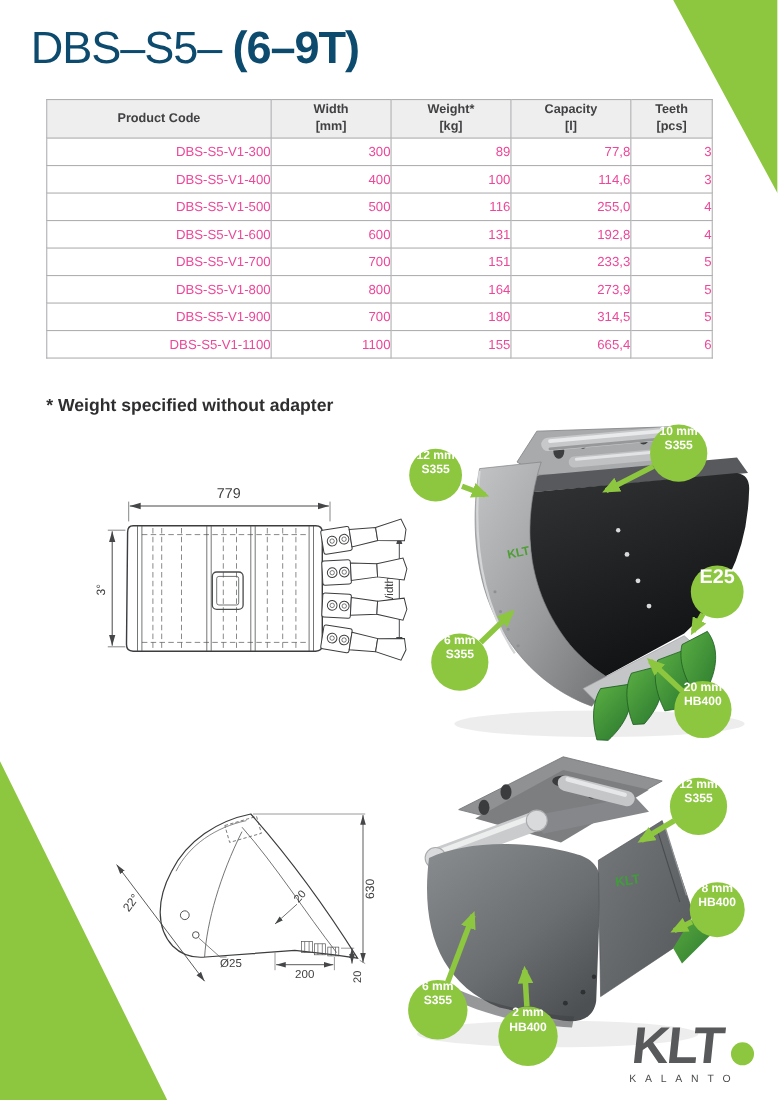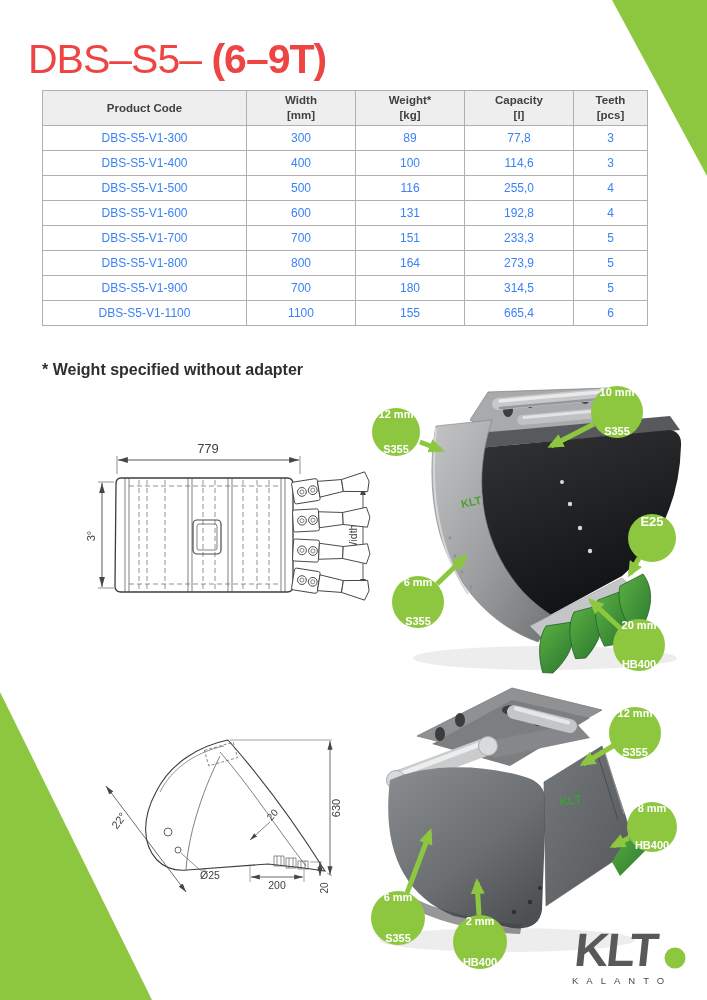--- a/index.html
+++ b/index.html
@@ -2,37 +2,37 @@
 <html><head>
 <meta charset="utf-8">
 <style>
   * { margin:0; padding:0; box-sizing:border-box; }
   html,body { background:#ffffff; }
   body { font-family:"Liberation Sans", sans-serif; color:#414042; }
   .page { position:relative; width:707px; height:1000px; background:#ffffff; overflow:hidden; }
   .abs { position:absolute; }
 
   
-  .title { left:28px; top:20px; font-size:41px; letter-spacing:-1px; color:#ef4444; white-space:nowrap;margin-top:16px; }
+  .title { left:28px; top:20px; font-size:41px; letter-spacing:-1px; color:#0c4a6e; white-space:nowrap; }
   .title .t-model { font-weight:400; }
   .title .t-size { font-weight:800; }
 
   
   .spec-table { left:42px; top:90px; border-collapse:collapse; table-layout:fixed; width:605px; }
   .spec-table th, .spec-table td { border:1px solid #b0b0b2; text-align:center; vertical-align:middle; }
   .spec-table th { background:#eeeeef; font-size:11.5px; font-weight:bold; height:35px; line-height:1.3; color:#414042; }
-  .spec-table td { font-size:12px; height:25px; color:#3b82f6; }
+  .spec-table td { font-size:12px; height:25px; color:#ec4899;text-align:right; }
 
   .footnote { left:42px; top:361px; font-size:16px; font-weight:bold; color:#2e2e30; }
 
   
   .callout { position:absolute; border-radius:50%; background:#8dc63f; color:#ffffff;
-             display:flex; flex-direction:column; align-items:center; justify-content:space-between;
+             display:flex; flex-direction:column; align-items:center; justify-content:flex-start;
              text-align:center; font-weight:bold; font-size:11px; line-height:1.2; z-index:6; }
-  .callout.single { font-size:13px; }
+  .callout.single { font-size:18px; }
 
   
   .logo-brand-text { font-weight:bold; }
   svg text { font-family:"Liberation Sans", sans-serif; }
   .dim-label { fill:#414042; }
 </style>
 </head>
 <body>
 
 <div class="page">

